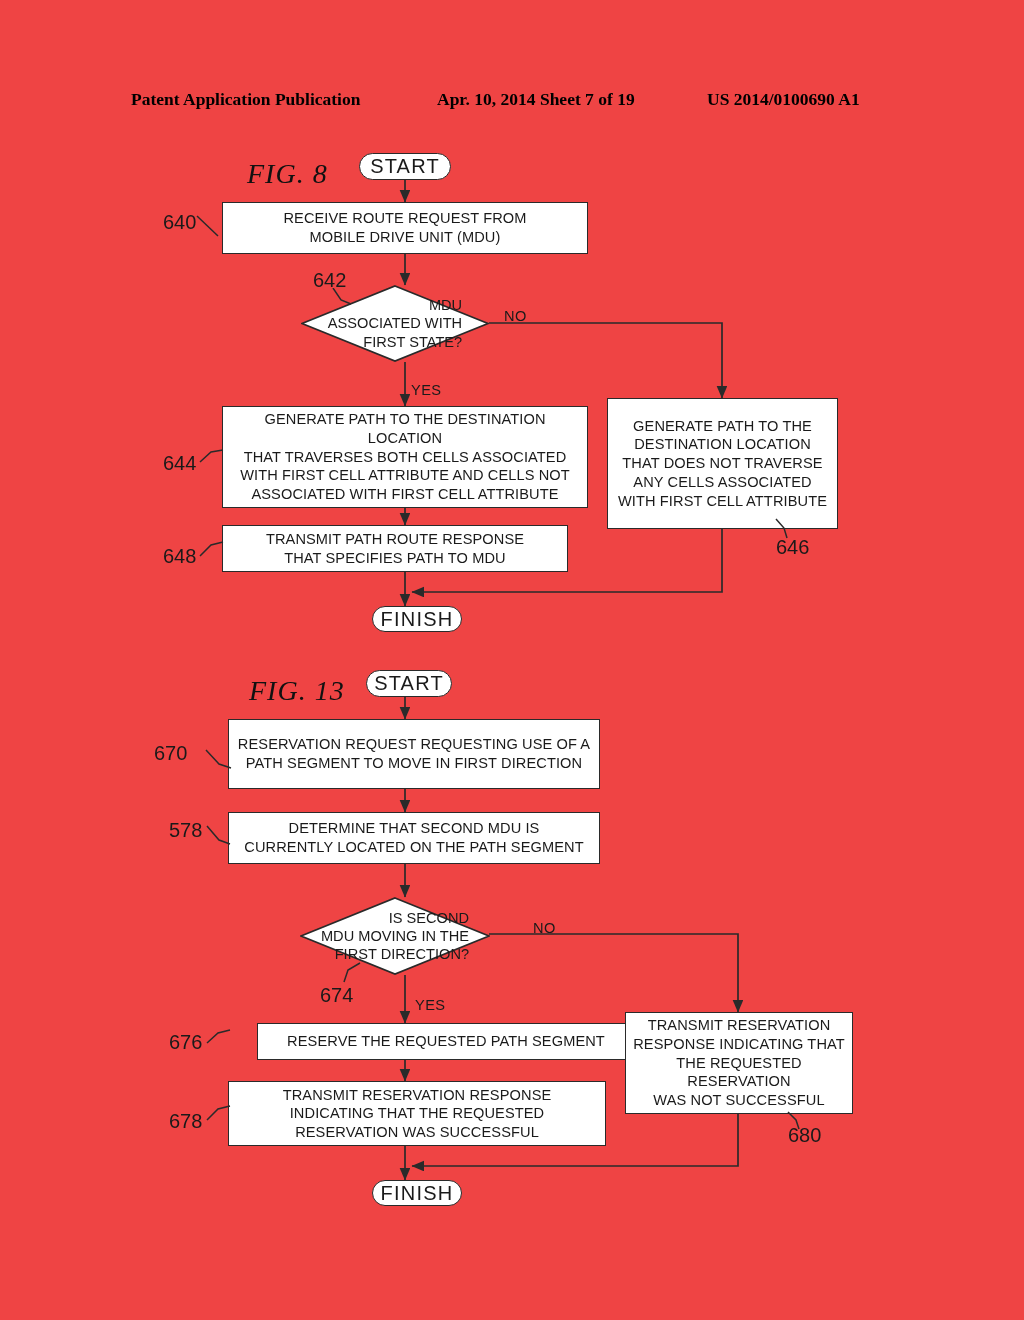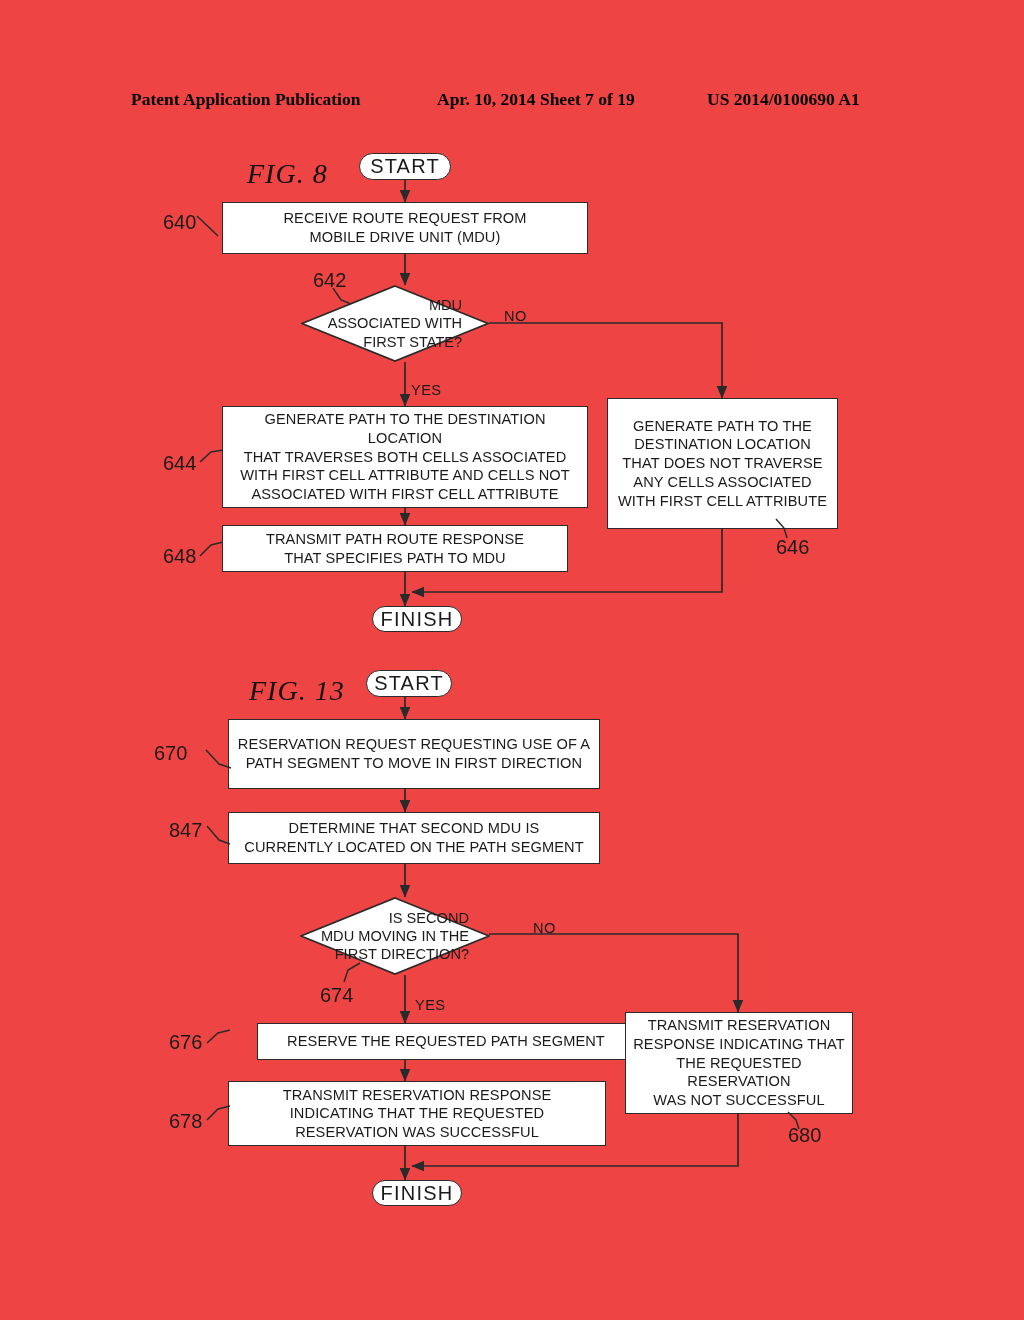--- a/index.html
+++ b/index.html
@@ -258,21 +258,21 @@
   <svg style="position:absolute;left:205px;top:748px;width:32px;height:26px;">
     <path d="M1,2 L14,16 L26,20" stroke="#2a2a2a" stroke-width="1.5" fill="none"></path>
   </svg>
 
   <div class="node proc" style="left:228px; top:812px; width:372px; height:52px;">
     <div class="txt">
       <div>DETERMINE THAT SECOND MDU IS</div>
       <div>CURRENTLY LOCATED ON THE PATH SEGMENT</div>
     </div>
   </div>
-  <div class="ref" style="left:169px; top:819px;">847</div>
+  <div class="ref" style="left:169px; top:819px;">578</div>
   <svg style="position:absolute;left:206px;top:824px;width:30px;height:26px;">
     <path d="M1,2 L13,16 L24,20" stroke="#2a2a2a" stroke-width="1.5" fill="none"></path>
   </svg>
 
   <div class="diamond-wrap" style="left:300px; top:897px; width:190px; height:78px;">
     <svg width="190" height="78" viewBox="0 0 190 78">
       <polygon points="95,1 189,39 95,77 1,39" fill="#fff" stroke="#2a2a2a" stroke-width="1.7"></polygon>
     </svg>
     <div class="diamond-label">
       <div>

